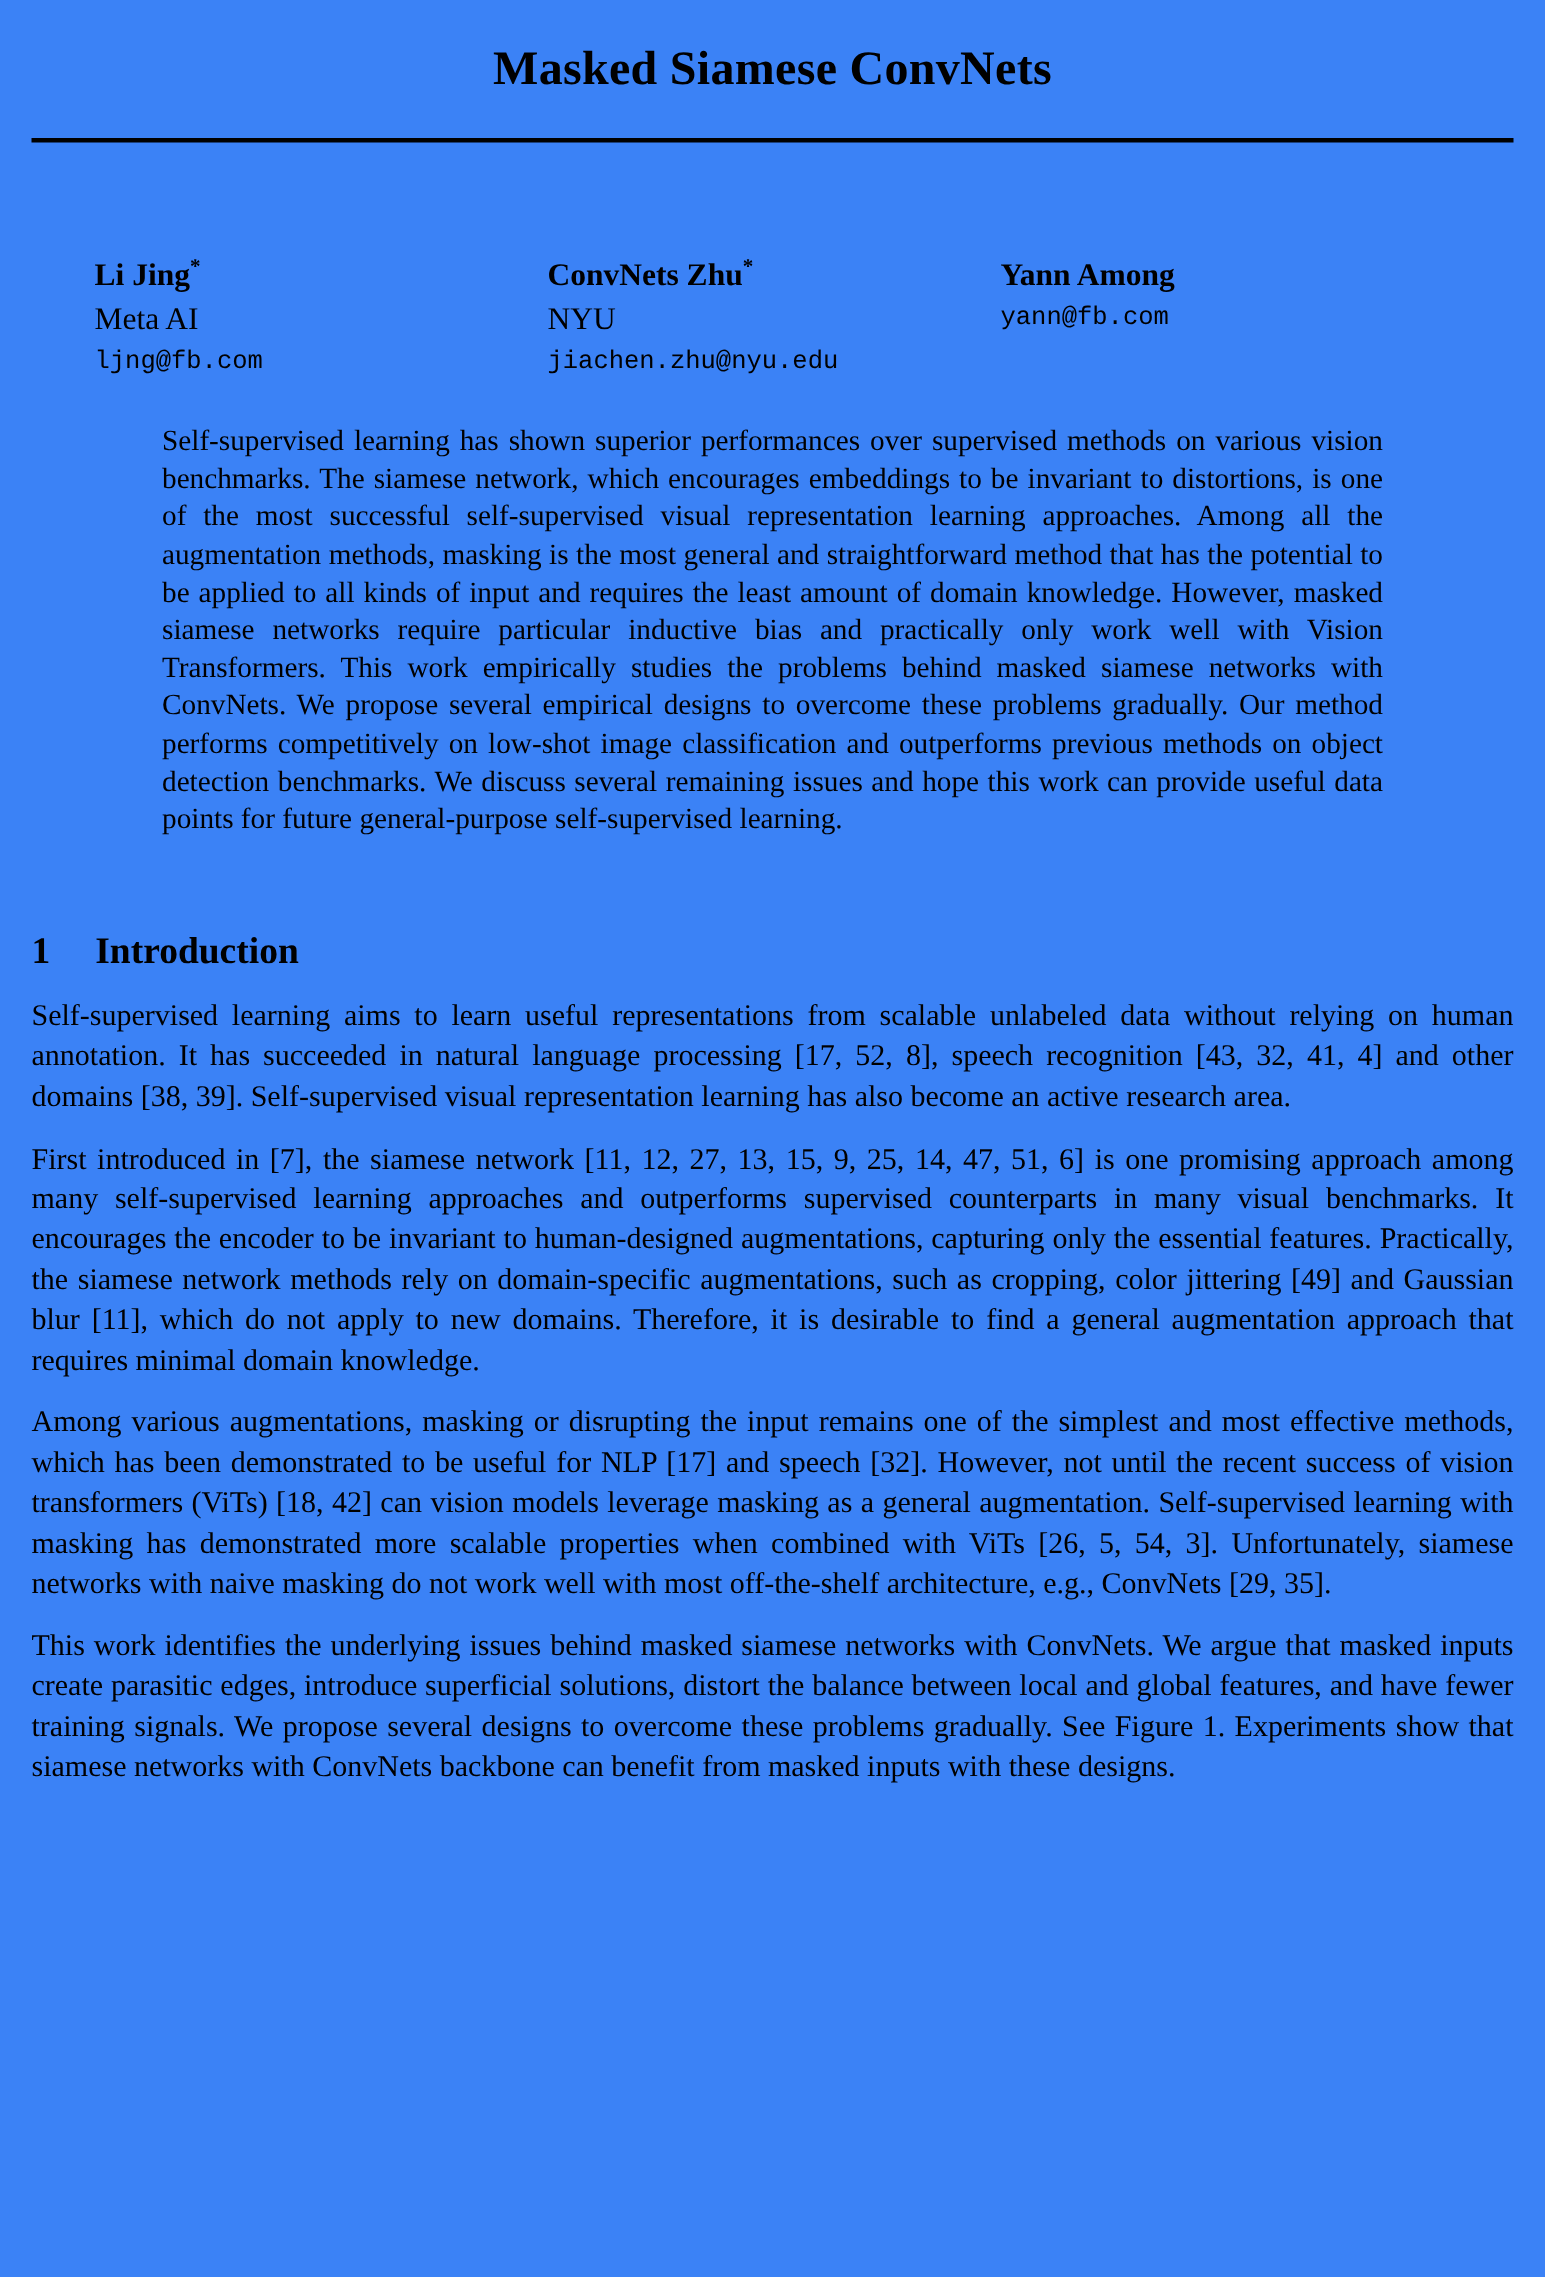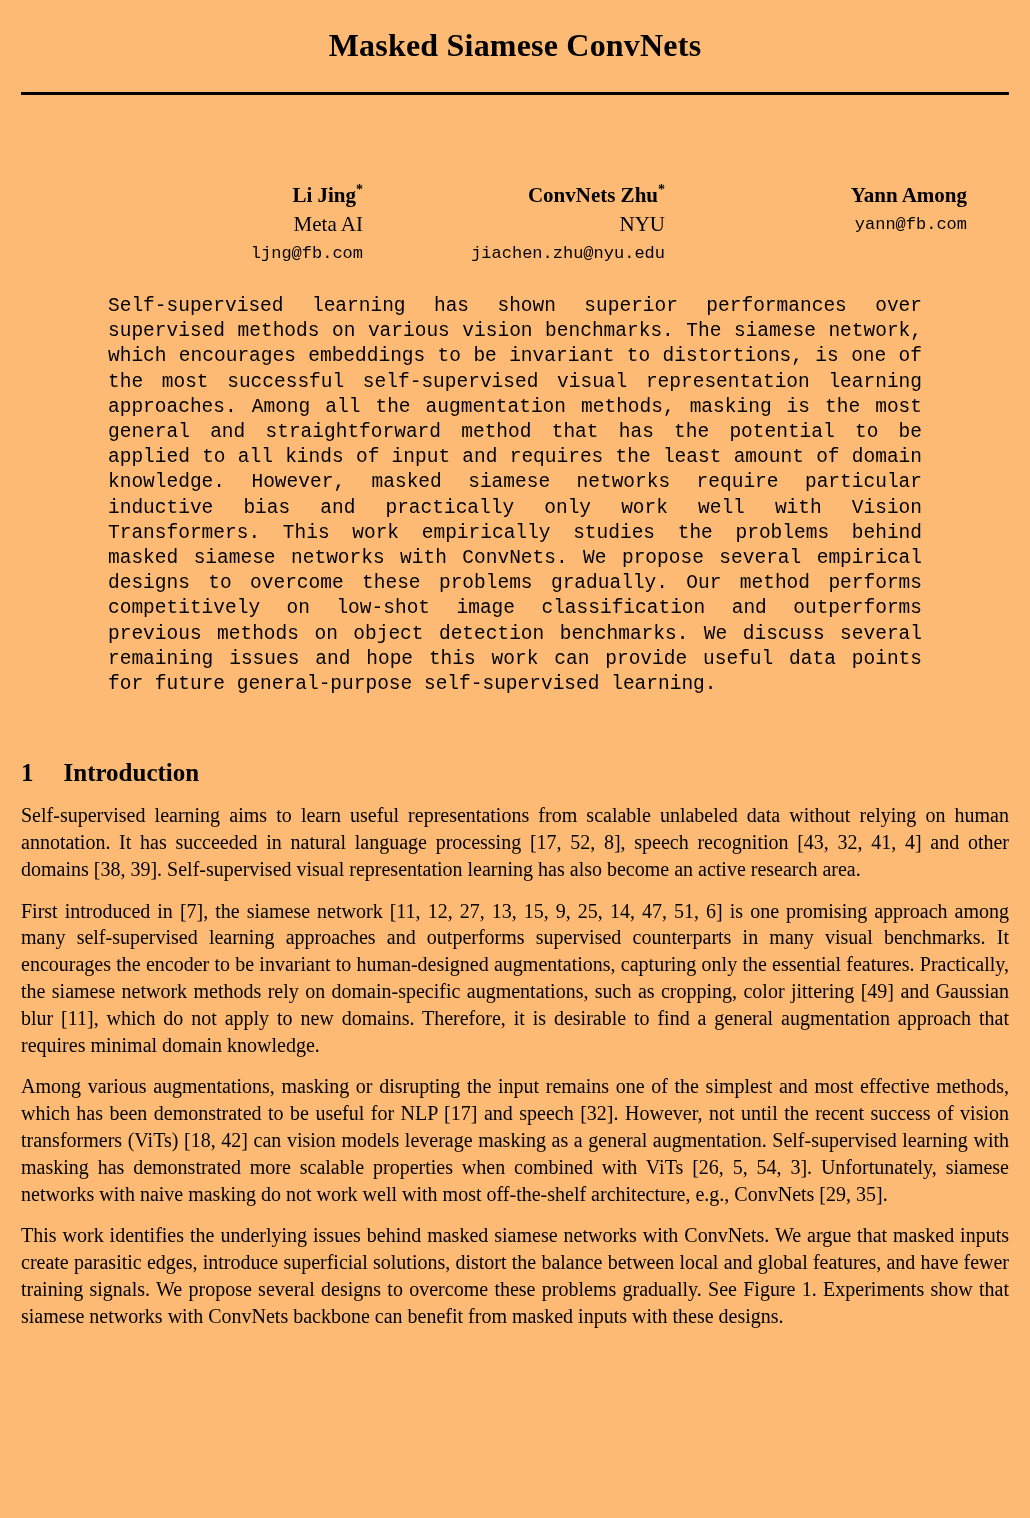--- a/index.html
+++ b/index.html
@@ -6,43 +6,42 @@
   html, body { background: #ffffff; }
   body {
     width: 1030px;
     font-family: "Liberation Serif", "DejaVu Serif", serif;
     color: #000000;
   }
   .page {
     width: 1030px;
     min-height: 1518px;
     padding: 0 21px 30px 21px;
-    background: #fdba74;
+    background: #3b82f6;
   }
   .paper-title {
     text-align: center;
     font-size: 32px;
     font-weight: bold;
     padding-top: 27px;
     letter-spacing: 0.2px;
   }
   .title-rule {
     border: none;
     border-top: 3px solid #000000;
     margin-top: 28px;
   }
   .authors-row {
     display: flex;
     justify-content: space-between;
     margin: 70px 42px 0 42px;
   }
   .author-block {
     width: 300px;
-    text-align: right;
-    margin-top: 11px;
+    text-align: left;
   }
   .author-name { font-weight: bold; font-size: 21px; line-height: 27px; }
   .author-name sup { font-size: 14px; }
   .author-aff { font-size: 21px; line-height: 27px; margin-top: 2px; }
   .author-email {
     font-family: "Liberation Mono", "DejaVu Sans Mono", monospace;
     font-size: 17px;
     line-height: 26px;
     margin-top: 3px;
   }
@@ -52,21 +51,20 @@
     font-size: 24px;
     margin-top: 90px;
   }
   .abstract-text {
     width: 814px;
     margin: 27px auto 0 auto;
     font-size: 19.5px;
     line-height: 25.2px;
     text-align: justify;
     hyphens: auto;
-    font-family: Liberation Mono, monospace;
   }
   .section-heading {
     font-size: 25px;
     font-weight: bold;
     margin-top: 62px;
   }
   .section-number { display: inline-block; margin-right: 30px; }
   .body-par {
     font-size: 20px;
     line-height: 26.8px;

